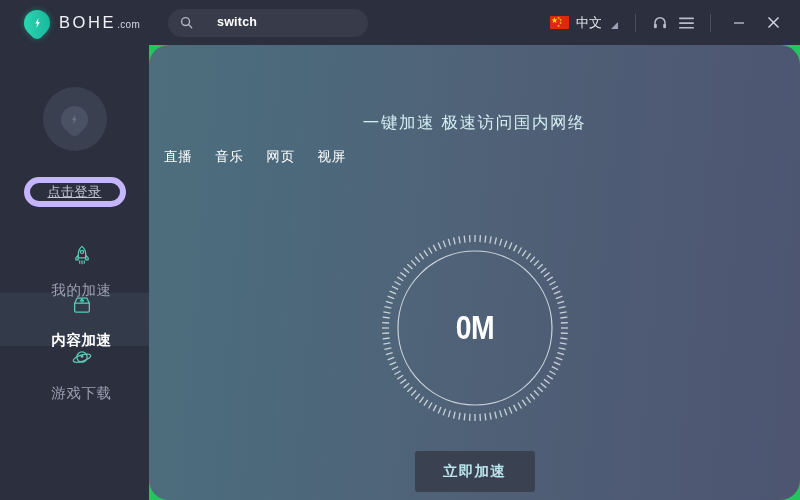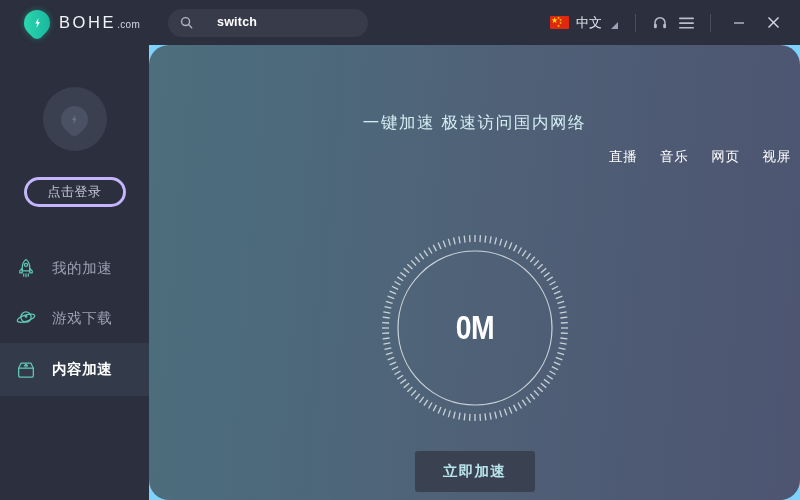--- a/index.html
+++ b/index.html
@@ -8,21 +8,21 @@
     width:800px; height:500px;
     overflow:hidden;
     background:#2b2f3e;
     font-family:"Liberation Sans", "DejaVu Sans", sans-serif;
     -webkit-font-smoothing:antialiased;
   }
   .app {
     position:relative;
     width:800px; height:500px;
     display:flex; flex-direction:column;
-    background:#7dd3fc;
+    background:#22c55e;
   }
 
   
   .titlebar {
     height:45px;
     flex:0 0 45px;
     background:#2b2f3e;
     display:flex;
     align-items:center;
     position:relative;
@@ -158,35 +158,37 @@
     width:27px; height:27px;
     border-radius:50% 50% 50% 6px;
     transform:rotate(-45deg);
     background:#4a5162;
     display:flex; align-items:center; justify-content:center;
   }
   .avatar-glyph svg { transform:rotate(45deg); display:block; }
   .login-btn {
     width:102px; height:30px;
     margin:26px auto 0;
-    border:3px solid #c4b5fd;
+    border:6px solid #c4b5fd;
     border-radius:16px;
-    display:flex; align-items:center; justify-content:center;
+    display:flex; align-items:flex-start; justify-content:center;
     color:#c3c8d6;
     font-size:13px;
     letter-spacing:.5px;
     cursor:default;
+    text-decoration:underline;
   }
   .nav { margin-top:36px; }
   .nav-item {
     height:50px;
     display:flex; align-items:center;
     padding-left:14px;
     gap:14px;
     cursor:default;
+    flex-direction:column;
   }
   .nav-item.active { background:#333a4a; height:53px; }
   .nav-icon {
     width:24px; height:24px;
     display:flex; align-items:center; justify-content:center;
     flex:0 0 24px;
   }
   .nav-label {
     color:#9ba1b1;
     font-size:14.5px;
@@ -207,25 +209,26 @@
   }
   .hero-title {
     text-align:center;
     margin-top:67px;
     color:#d3eef2;
     font-size:16.5px;
     letter-spacing:1.6px;
     font-weight:400;
   }
   .hero-tags {
-    text-align:right;
+    text-align:left;
     margin-top:14px;
     color:#ffffff;
     font-size:13.5px;
     letter-spacing:.8px;
+    margin-left:6px;
   }
   .hero-tags span { margin:0 9px; cursor:default; }
 
   .gauge-wrap {
     position:absolute;
     left:50%;
     top:188px;
     transform:translateX(-50%);
     width:190px; height:190px;
   }
@@ -362,41 +365,41 @@
               <path d="M7.9 12.4 L5.2 15.2 V17.3 H7.9 Z" fill="none" stroke="#5fc9b4" stroke-width="1.3" stroke-linejoin="round"></path>
               <path d="M16.1 12.4 L18.8 15.2 V17.3 H16.1 Z" fill="none" stroke="#5fc9b4" stroke-width="1.3" stroke-linejoin="round"></path>
               <line x1="9.5" y1="18.3" x2="9.5" y2="21" stroke="#5fc9b4" stroke-width="1.3" stroke-linecap="round"></line>
               <line x1="12" y1="18.3" x2="12" y2="21.6" stroke="#5fc9b4" stroke-width="1.3" stroke-linecap="round"></line>
               <line x1="14.5" y1="18.3" x2="14.5" y2="21" stroke="#5fc9b4" stroke-width="1.3" stroke-linecap="round"></line>
             </svg>
           </span>
           <span class="nav-label">我的加速</span>
         </div>
 
-        <div class="nav-item">
-          <span class="nav-icon">
-            <svg width="22" height="22" viewBox="0 0 24 24">
-              <circle cx="12" cy="11" r="5.6" fill="none" stroke="#5fc9b4" stroke-width="1.4"></circle>
-              <ellipse cx="12" cy="12.2" rx="10" ry="3.4" transform="rotate(-18 12 12.2)" fill="none" stroke="#5fc9b4" stroke-width="1.4"></ellipse>
-              <circle cx="12" cy="10.3" r="1.5" fill="#5fc9b4"></circle>
-            </svg>
-          </span>
-          <span class="nav-label">游戏下载</span>
-        </div>
-
         <div class="nav-item active">
           <span class="nav-icon">
             <svg width="22" height="22" viewBox="0 0 24 24">
               <path d="M4 10 L6.6 4.6 H17.4 L20 10 V18.4 a1.4 1.4 0 0 1-1.4 1.4 H5.4 A1.4 1.4 0 0 1 4 18.4 Z" fill="none" stroke="#5fc9b4" stroke-width="1.4" stroke-linejoin="round"></path>
               <line x1="4" y1="10" x2="20" y2="10" stroke="#5fc9b4" stroke-width="1.4"></line>
               <path d="M10.2 7.6 L12 5.7 L13.8 7.6" fill="none" stroke="#5fc9b4" stroke-width="1.3" stroke-linecap="round" stroke-linejoin="round"></path>
               <line x1="12" y1="5.7" x2="12" y2="9" stroke="#5fc9b4" stroke-width="1.3" stroke-linecap="round"></line>
             </svg>
           </span>
           <span class="nav-label">内容加速</span>
+        </div>
+
+        <div class="nav-item">
+          <span class="nav-icon">
+            <svg width="22" height="22" viewBox="0 0 24 24">
+              <circle cx="12" cy="11" r="5.6" fill="none" stroke="#5fc9b4" stroke-width="1.4"></circle>
+              <ellipse cx="12" cy="12.2" rx="10" ry="3.4" transform="rotate(-18 12 12.2)" fill="none" stroke="#5fc9b4" stroke-width="1.4"></ellipse>
+              <circle cx="12" cy="10.3" r="1.5" fill="#5fc9b4"></circle>
+            </svg>
+          </span>
+          <span class="nav-label">游戏下载</span>
         </div>
 
       </div>
     </div>
 
     <div class="main">
 
       <div class="hero-title">一键加速 极速访问国内网络</div>
 
       <div class="hero-tags">

